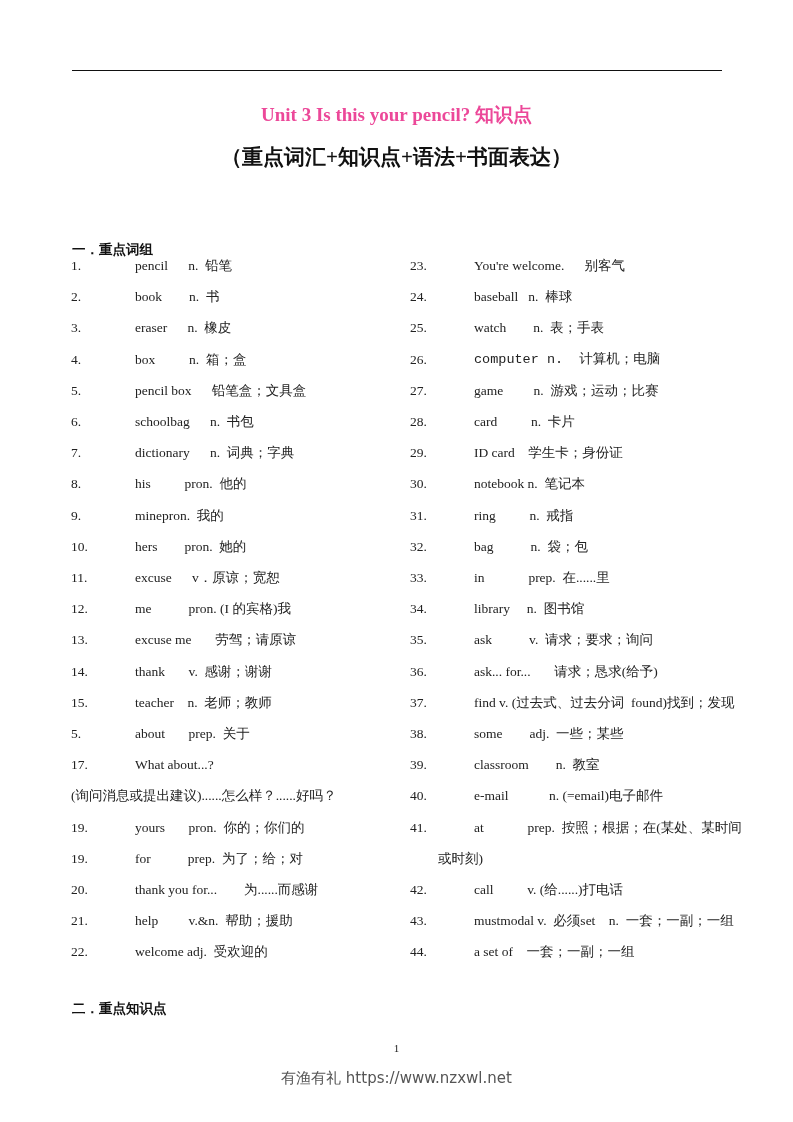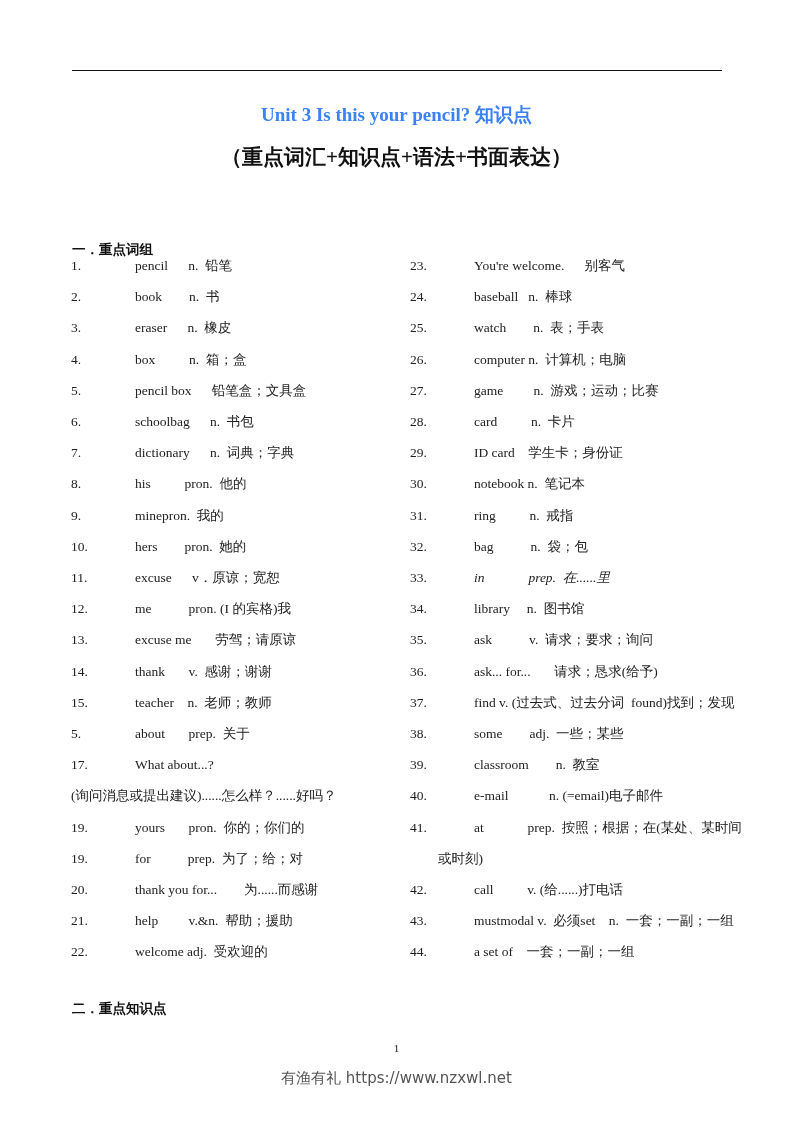--- a/index.html
+++ b/index.html
@@ -1,20 +1,20 @@
 <!DOCTYPE html>
 <html><head>
 <meta charset="utf-8">
 <style>
   html, body { margin: 0; padding: 0; background: #ffffff; }
   body { width: 793px; height: 1122px; position: relative; overflow: hidden;
          font-family: "Liberation Serif", "DejaVu Serif", serif; color: #222; }
   .rule { position: absolute; left: 72px; top: 70px; width: 650px; height: 0; border-top: 1.3px solid #111; }
   .title1 { position: absolute; left: 0; width: 793px; top: 102px; text-align: center;
-            font-size: 19px; font-weight: bold; color: #3b82f6; }
+            font-size: 19px; font-weight: bold; color: #ec4899; }
   .title2 { position: absolute; left: 0; width: 793px; top: 143px; text-align: center;
             font-size: 21px; font-weight: bold; color: #111; }
   .section { position: absolute; left: 72px; font-size: 13.5px; font-weight: bold; color: #111;
              font-family: "DejaVu Sans", "Liberation Sans", sans-serif; }
   .row { position: absolute; height: 20px; font-size: 13.5px; white-space: nowrap; line-height: 20px; }
   .row .num { position: absolute; left: 0; }
   .row .txt { position: absolute; left: 28px; margin-left: 36px; }
   .cont { position: absolute; font-size: 13.5px; white-space: nowrap; line-height: 20px; }
   .pageno { position: absolute; left: 0; width: 793px; top: 1042px; text-align: center; font-size: 11px; color: #222; }
   .footer { position: absolute; left: 0; width: 793px; top: 1069px; text-align: center; font-size: 15px;
@@ -128,21 +128,21 @@
     <div class="row" style="left: 410px; top: 287.2px;">
       <span class="num">24.</span>
       <span class="txt" style="white-space: pre;">baseball   n.  棒球</span>
     </div>
     <div class="row" style="left: 410px; top: 318.4px;">
       <span class="num">25.</span>
       <span class="txt" style="white-space: pre;">watch        n.  表；手表</span>
     </div>
     <div class="row" style="left: 410px; top: 349.6px;">
       <span class="num">26.</span>
-      <span class="txt" style="white-space: pre;">computer n.  计算机；电脑</span>
+      <span class="txt" style="white-space: pre; font-family: Liberation Mono, monospace;">computer n.  计算机；电脑</span>
     </div>
     <div class="row" style="left: 410px; top: 380.8px;">
       <span class="num">27.</span>
       <span class="txt" style="white-space: pre;">game         n.  游戏；运动；比赛</span>
     </div>
     <div class="row" style="left: 410px; top: 412px;">
       <span class="num">28.</span>
       <span class="txt" style="white-space: pre;">card          n.  卡片</span>
     </div>
     <div class="row" style="left: 410px; top: 443.2px;">
@@ -156,21 +156,21 @@
     <div class="row" style="left: 410px; top: 505.6px;">
       <span class="num">31.</span>
       <span class="txt" style="white-space: pre;">ring          n.  戒指</span>
     </div>
     <div class="row" style="left: 410px; top: 536.8px;">
       <span class="num">32.</span>
       <span class="txt" style="white-space: pre;">bag           n.  袋；包</span>
     </div>
     <div class="row" style="left: 410px; top: 568px;">
       <span class="num">33.</span>
-      <span class="txt" style="white-space: pre; font-style: italic;">in             prep.  在......里</span>
+      <span class="txt" style="white-space: pre;">in             prep.  在......里</span>
     </div>
     <div class="row" style="left: 410px; top: 599.2px;">
       <span class="num">34.</span>
       <span class="txt" style="white-space: pre;">library     n.  图书馆</span>
     </div>
     <div class="row" style="left: 410px; top: 630.4px;">
       <span class="num">35.</span>
       <span class="txt" style="white-space: pre;">ask           v.  请求；要求；询问</span>
     </div>
     <div class="row" style="left: 410px; top: 661.6px;">

